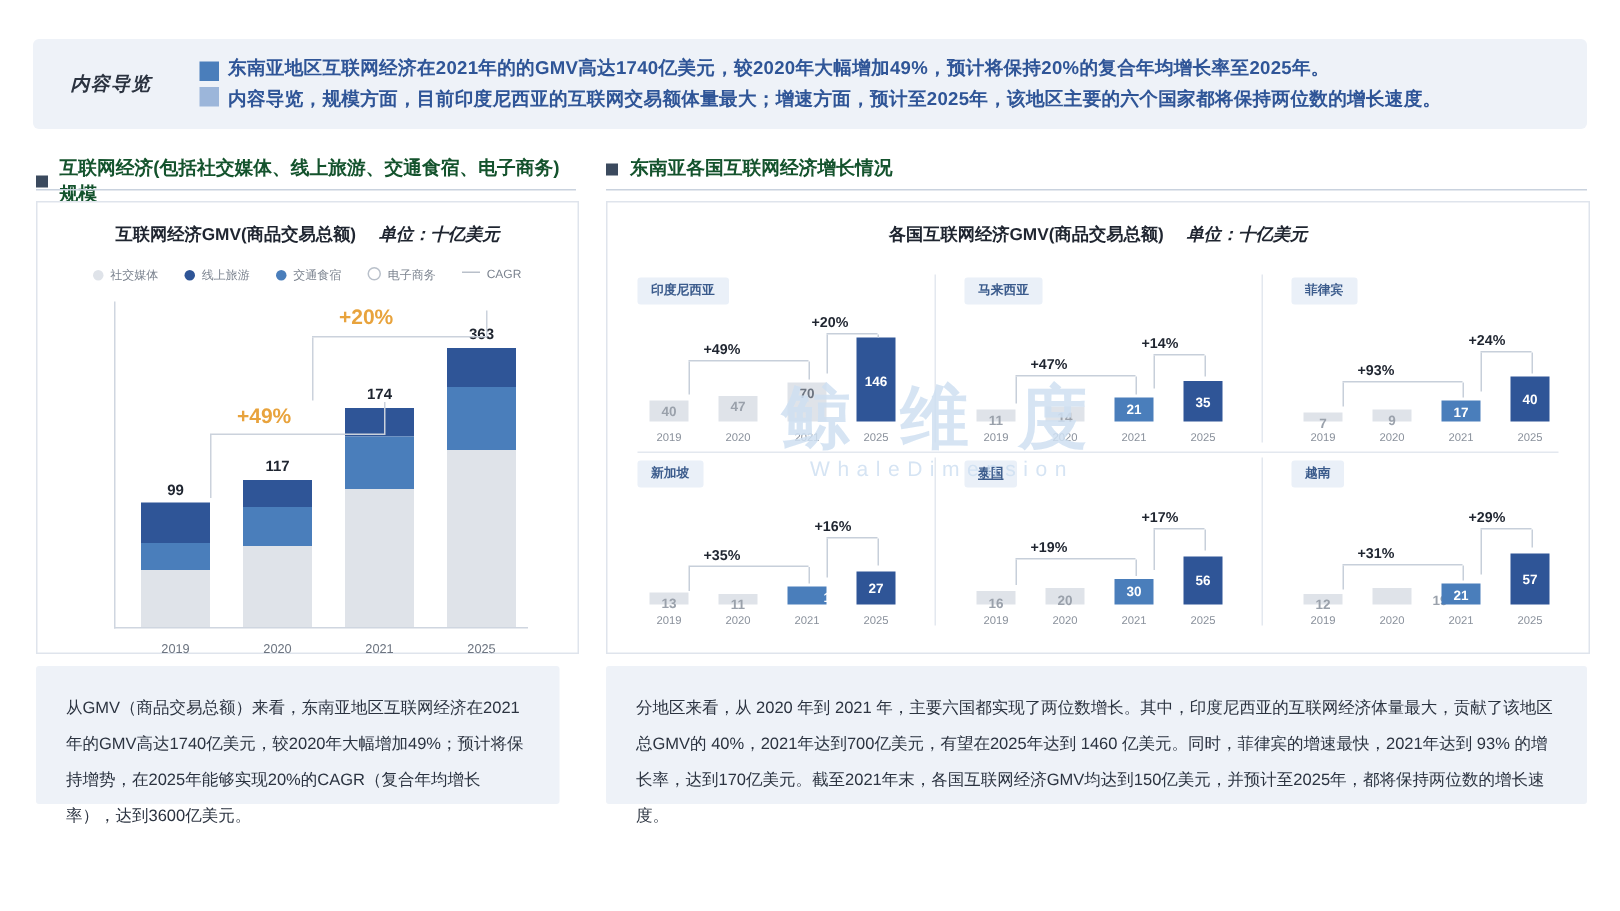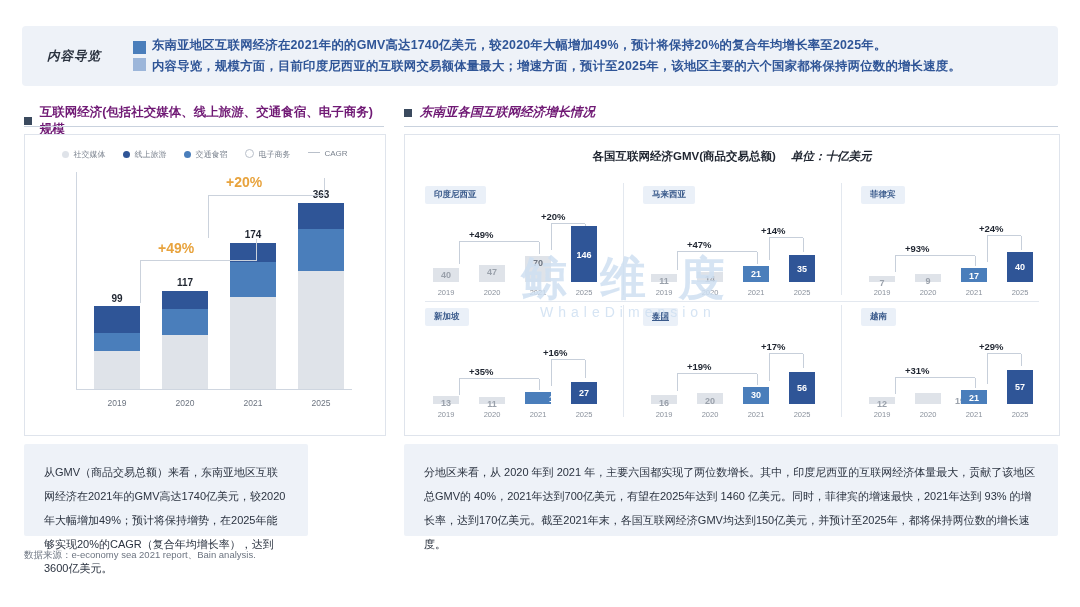--- a/index.html
+++ b/index.html
@@ -19,21 +19,21 @@
     width:104px;flex:none;text-align:center;font-style:italic;font-weight:bold;
     font-size:12.5px;color:#2b3340;letter-spacing:1px;
   }
   .banner-marks{width:26px;flex:none;display:flex;flex-direction:column;gap:4px;align-items:center;}
   .mk{width:13px;height:13px;background:#4a7ebb;}
   .mk.light{background:#9cb6da;}
   .banner-lines{flex:1;padding-right:16px;}
   .bline{font-size:12.4px;font-weight:bold;color:#2f5597;line-height:21px;letter-spacing:.2px;}
 
   
-  .sec-h{position:absolute;display:flex;align-items:center;gap:8px;font-size:12.5px;font-weight:bold;color:#701a75;}
+  .sec-h{position:absolute;display:flex;align-items:center;gap:8px;font-size:12.5px;font-weight:bold;color:#14532d;}
   .sec-h .sq{width:8px;height:8px;background:#3b4a5e;display:inline-block;}
   .sec-h .line{position:absolute;left:0;top:22px;height:1px;background:#c9d2de;}
 
   
   .panel{position:absolute;border:1px solid #dfe4ec;background:#fff;}
   .panel-title{text-align:center;font-size:11.5px;font-weight:bold;color:#1f2530;padding-top:14px;}
   .panel-title .unit{font-style:italic;font-weight:bold;margin-left:12px;}
 
   
   .legend{display:flex;justify-content:center;gap:18px;margin-top:14px;font-size:8px;color:#7b838f;}
@@ -93,27 +93,31 @@
       <div class="bline">内容导览，规模方面，目前印度尼西亚的互联网交易额体量最大；增速方面，预计至2025年，该地区主要的六个国家都将保持两位数的增长速度。</div>
     </div>
   </div>
 
   <div class="sec-h" style="left:24px;top:104px;width:360px;">
     <span class="sq"></span>
     <span>互联网经济(包括社交媒体、线上旅游、交通食宿、电子商务)规模</span>
     <span class="line" style="width:360px;"></span>
   </div>
 
-  <div class="sec-h" style="left:404px;top:104px;width:654px;font-style:italic;">
+  <div class="sec-h" style="left:404px;top:104px;width:654px;">
     <span class="sq"></span>
     <span>东南亚各国互联网经济增长情况</span>
     <span class="line" style="width:654px;"></span>
   </div>
 
   <div class="panel" style="left:24px;top:134px;width:360px;height:300px;">
+    <div class="panel-title">
+      <span>互联网经济GMV(商品交易总额)</span>
+      <span class="unit">单位：十亿美元</span>
+    </div>
 
     <div class="legend">
       <span><span class="dot" style="background:#dfe3e9"></span>社交媒体</span>
       <span><span class="dot" style="background:#2f5597"></span>线上旅游</span>
       <span><span class="dot" style="background:#4a7ebb"></span>交通食宿</span>
       <span><span class="dot" style="background:#fff;border:1px solid #b9c0ca"></span>电子商务</span>
       <span><span class="dash"></span>CAGR</span>
     </div>
 
     <div class="lchart">
@@ -158,21 +162,21 @@
 
       <div class="cagr-v" style="left:158px;bottom:178px;height:42px;"></div>
       <div class="cagr-line" style="left:158px;bottom:220px;width:116px;"></div>
       <div class="cagr-v" style="left:274px;bottom:220px;height:18px;"></div>
 
       <div class="growth" style="left:108px;bottom:160px;">+49%</div>
       <div class="growth" style="left:176px;bottom:226px;">+20%</div>
     </div>
   </div>
 
-  <div class="note" style="left:24px;top:444px;width:284px;height:92px;">
+  <div class="note" style="left:24px;top:444px;width:349px;height:92px;">
     <span>从GMV（商品交易总额）来看，东南亚地区互联网经济在2021年的GMV高达1740亿美元，较2020年大幅增加49%；预计将保持增势，在2025年能够实现20%的CAGR（复合年均增长率），达到3600亿美元。</span>
   </div>
 
   <div class="panel" style="left:404px;top:134px;width:654px;height:300px;">
     <div class="panel-title">
       <span>各国互联网经济GMV(商品交易总额)</span>
       <span class="unit">单位：十亿美元</span>
     </div>
 
     <div class="vsep" style="left:218px;top:48px;height:112px;"></div>
@@ -365,20 +369,19 @@
         <div class="mvline" style="left:168px;bottom:56px;height:12px;"></div>
         <div class="mgrowth" style="left:126px;bottom:70px;">+29%</div>
       </div>
     </div>
   </div>
 
   <div class="note" style="left:404px;top:444px;width:654px;height:92px;">
     <span>分地区来看，从 2020 年到 2021 年，主要六国都实现了两位数增长。其中，印度尼西亚的互联网经济体量最大，贡献了该地区总GMV的 40%，2021年达到700亿美元，有望在2025年达到 1460 亿美元。同时，菲律宾的增速最快，2021年达到 93% 的增长率，达到170亿美元。截至2021年末，各国互联网经济GMV均达到150亿美元，并预计至2025年，都将保持两位数的增长速度。</span>
   </div>
 
-  <div class="source">数据来源：e-economy sea 2021 report、Bain analysis.</div>
 
   <div class="wm">
     <div class="w1">鲸 维 度</div>
     <div class="w2">WhaleDimension</div>
   </div>
 
 </div>
 
 </body></html>

